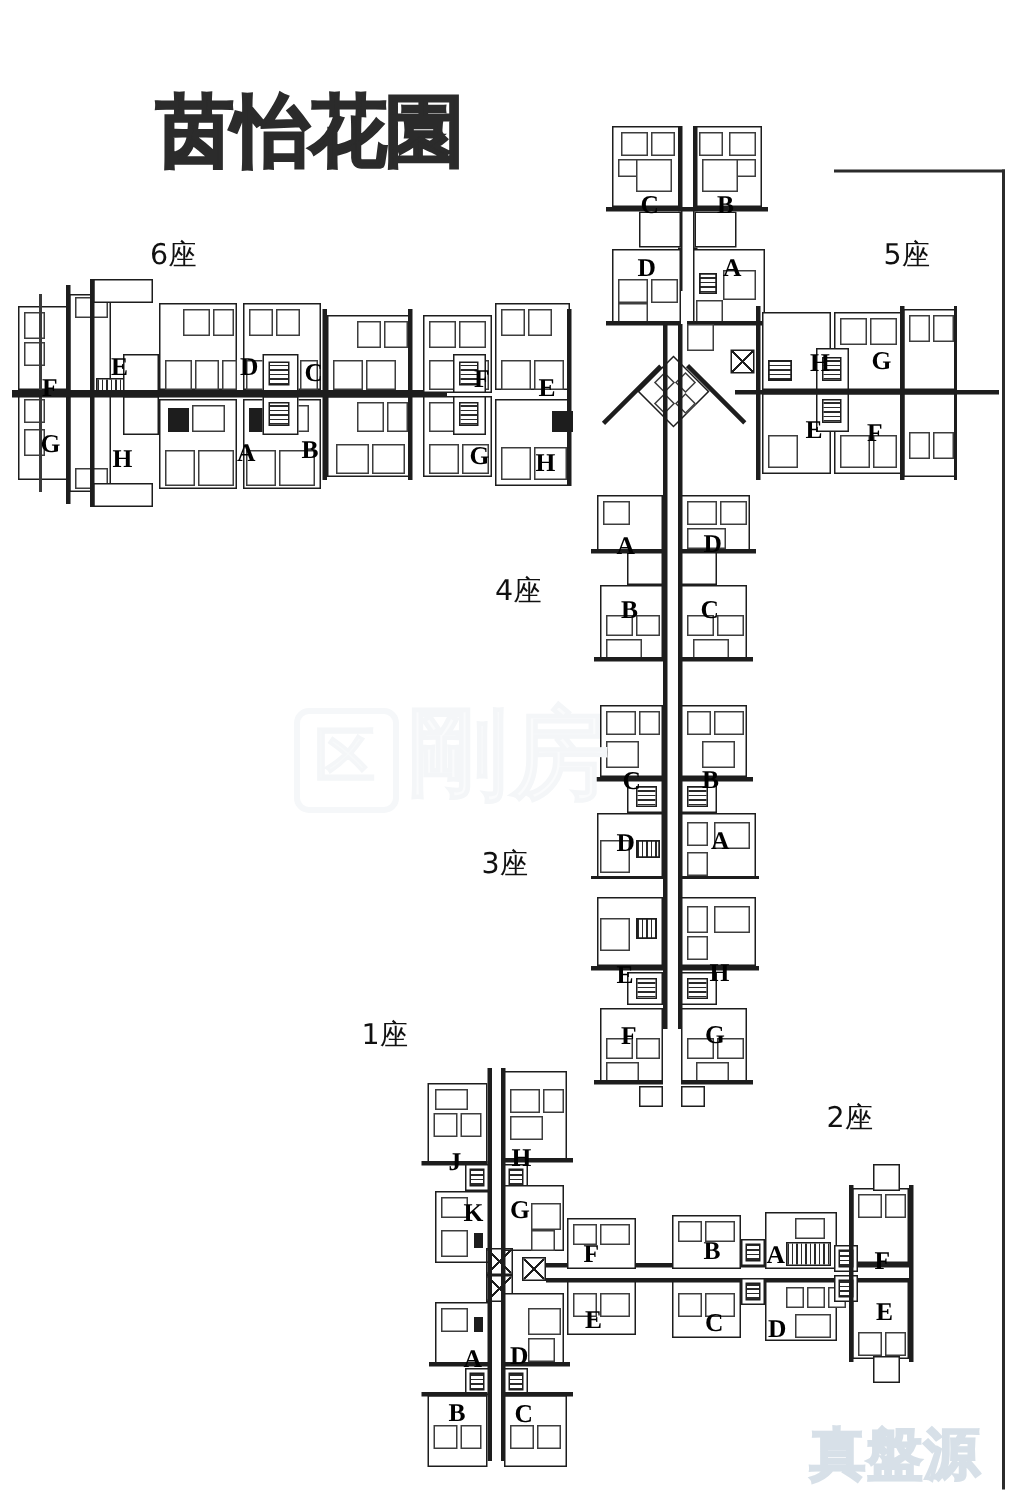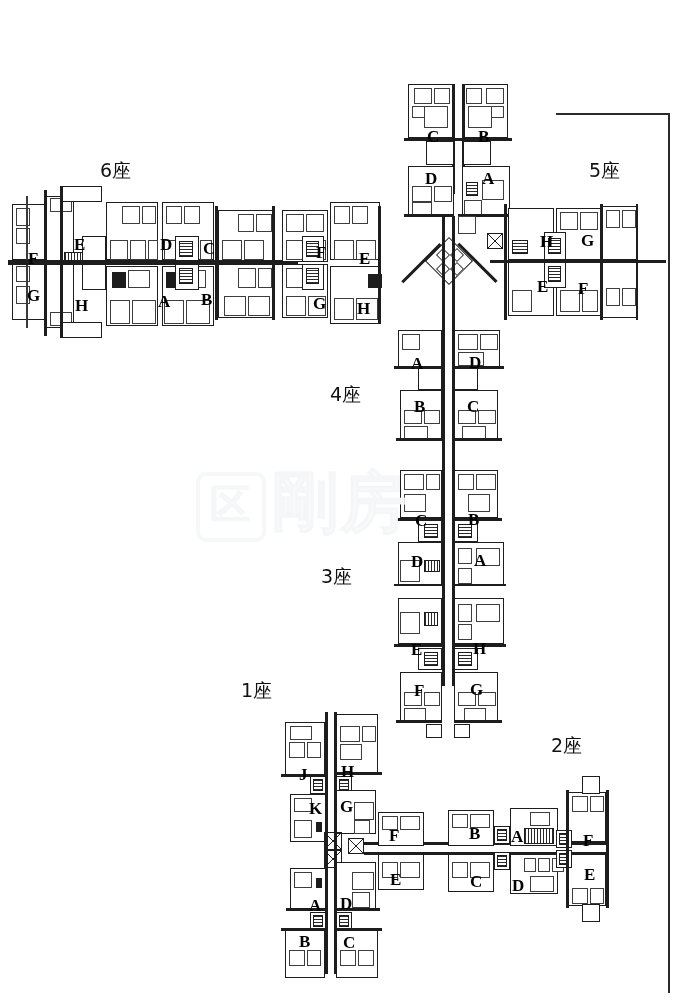--- a/index.html
+++ b/index.html
@@ -74,20 +74,21 @@
     font-size:37px;line-height:37px;font-weight:bold;
     color:#eef2f6;-webkit-text-stroke:1.6px #d7e0e8;
     letter-spacing:1px;white-space:nowrap;z-index:9;
   }
 </style>
 </head>
 <body>
 
 <div id="canvas">
 
+  <div class="title">茵怡花園</div>
 
   <div class="frame-line" style="left:556px;top:113px;width:114px;height:2px;"></div>
   <div class="frame-line" style="left:668px;top:113px;width:2px;height:880px;"></div>
 
   <div class="watermark">
     <span class="wm-badge">区</span><span>剛房</span>
   </div>
 
   <div>
 
@@ -503,14 +504,15 @@
       <div class="unit" style="left: 389px; top: 827px;">F</div>
       <div class="unit" style="left: 390px; top: 871px;">E</div>
       <div class="unit" style="left: 469px; top: 825px;">B</div>
       <div class="unit" style="left: 470px; top: 873px;">C</div>
       <div class="unit" style="left: 511px; top: 828px;">A</div>
       <div class="unit" style="left: 512px; top: 877px;">D</div>
       <div class="unit" style="left: 583px; top: 832px;">F</div>
       <div class="unit" style="left: 584px; top: 866px;">E</div>
     </div>
 
+  <div class="brand">真盤源</div>
 
 </div>
 
 </body></html>

